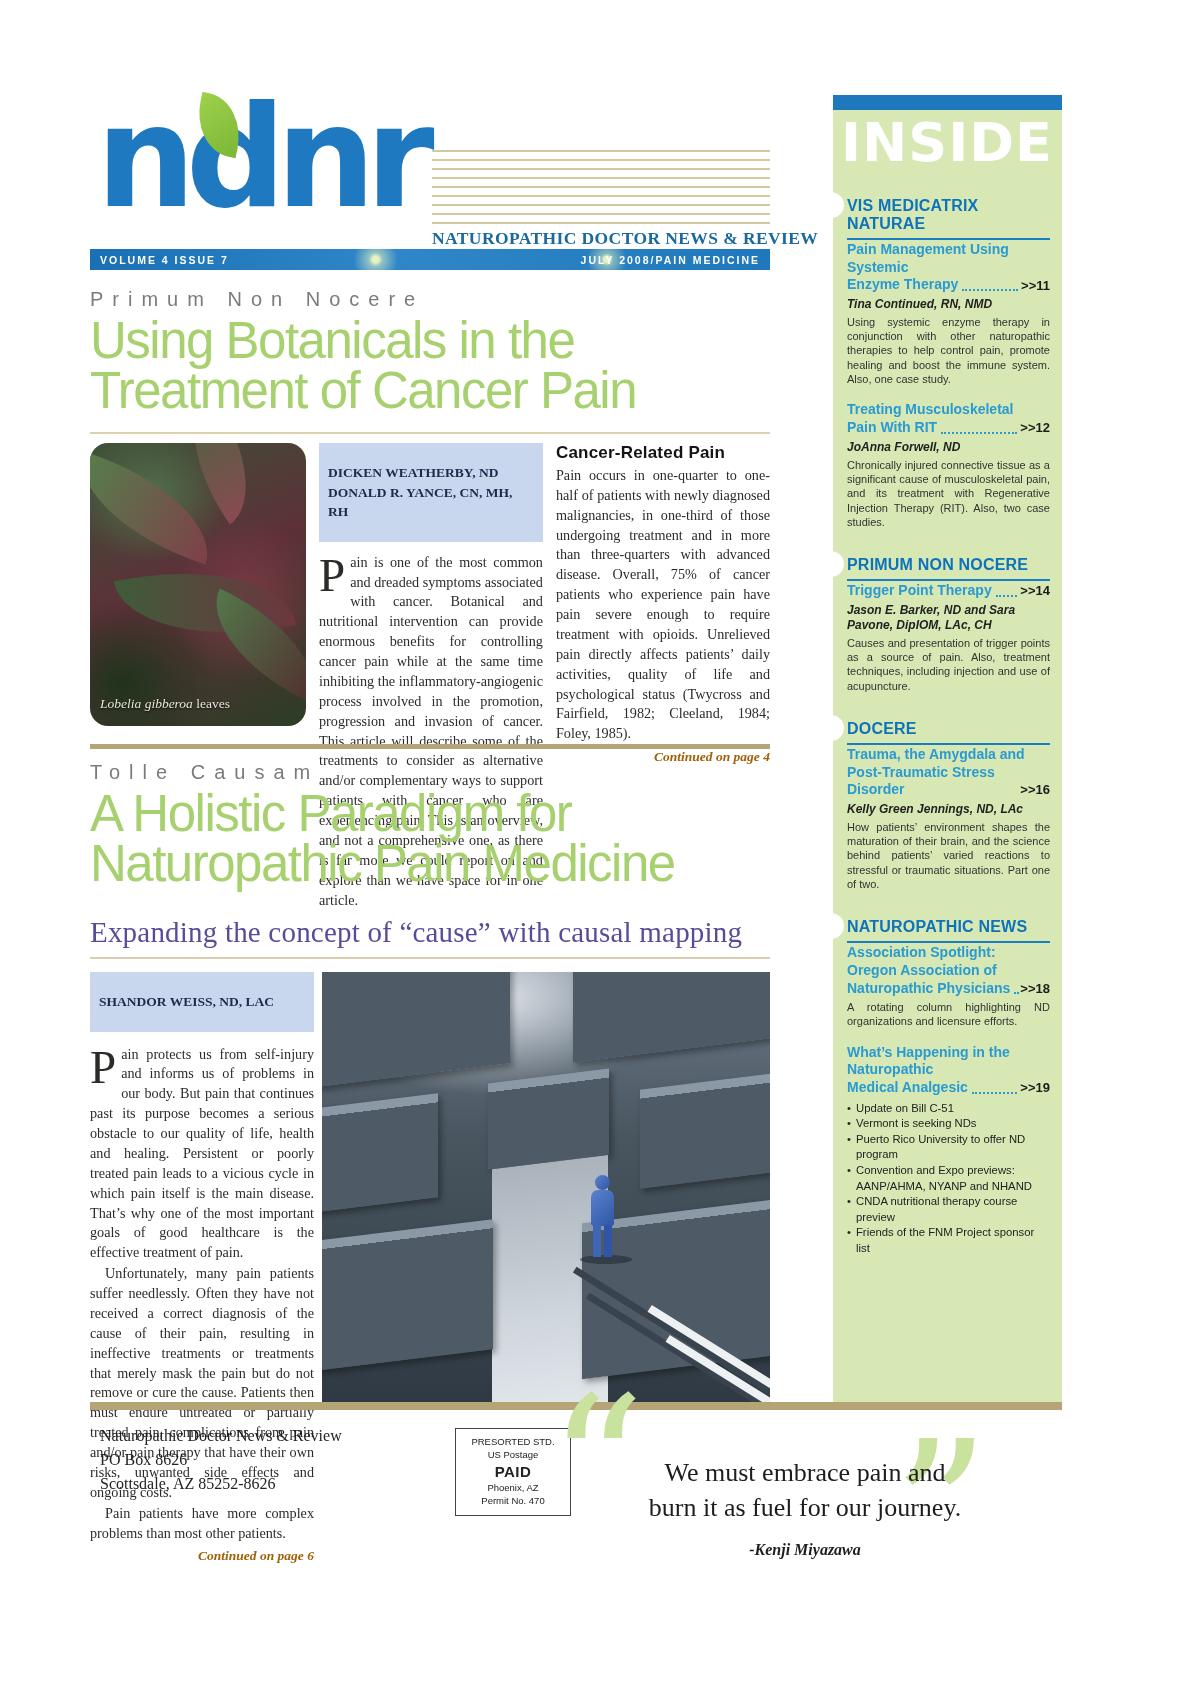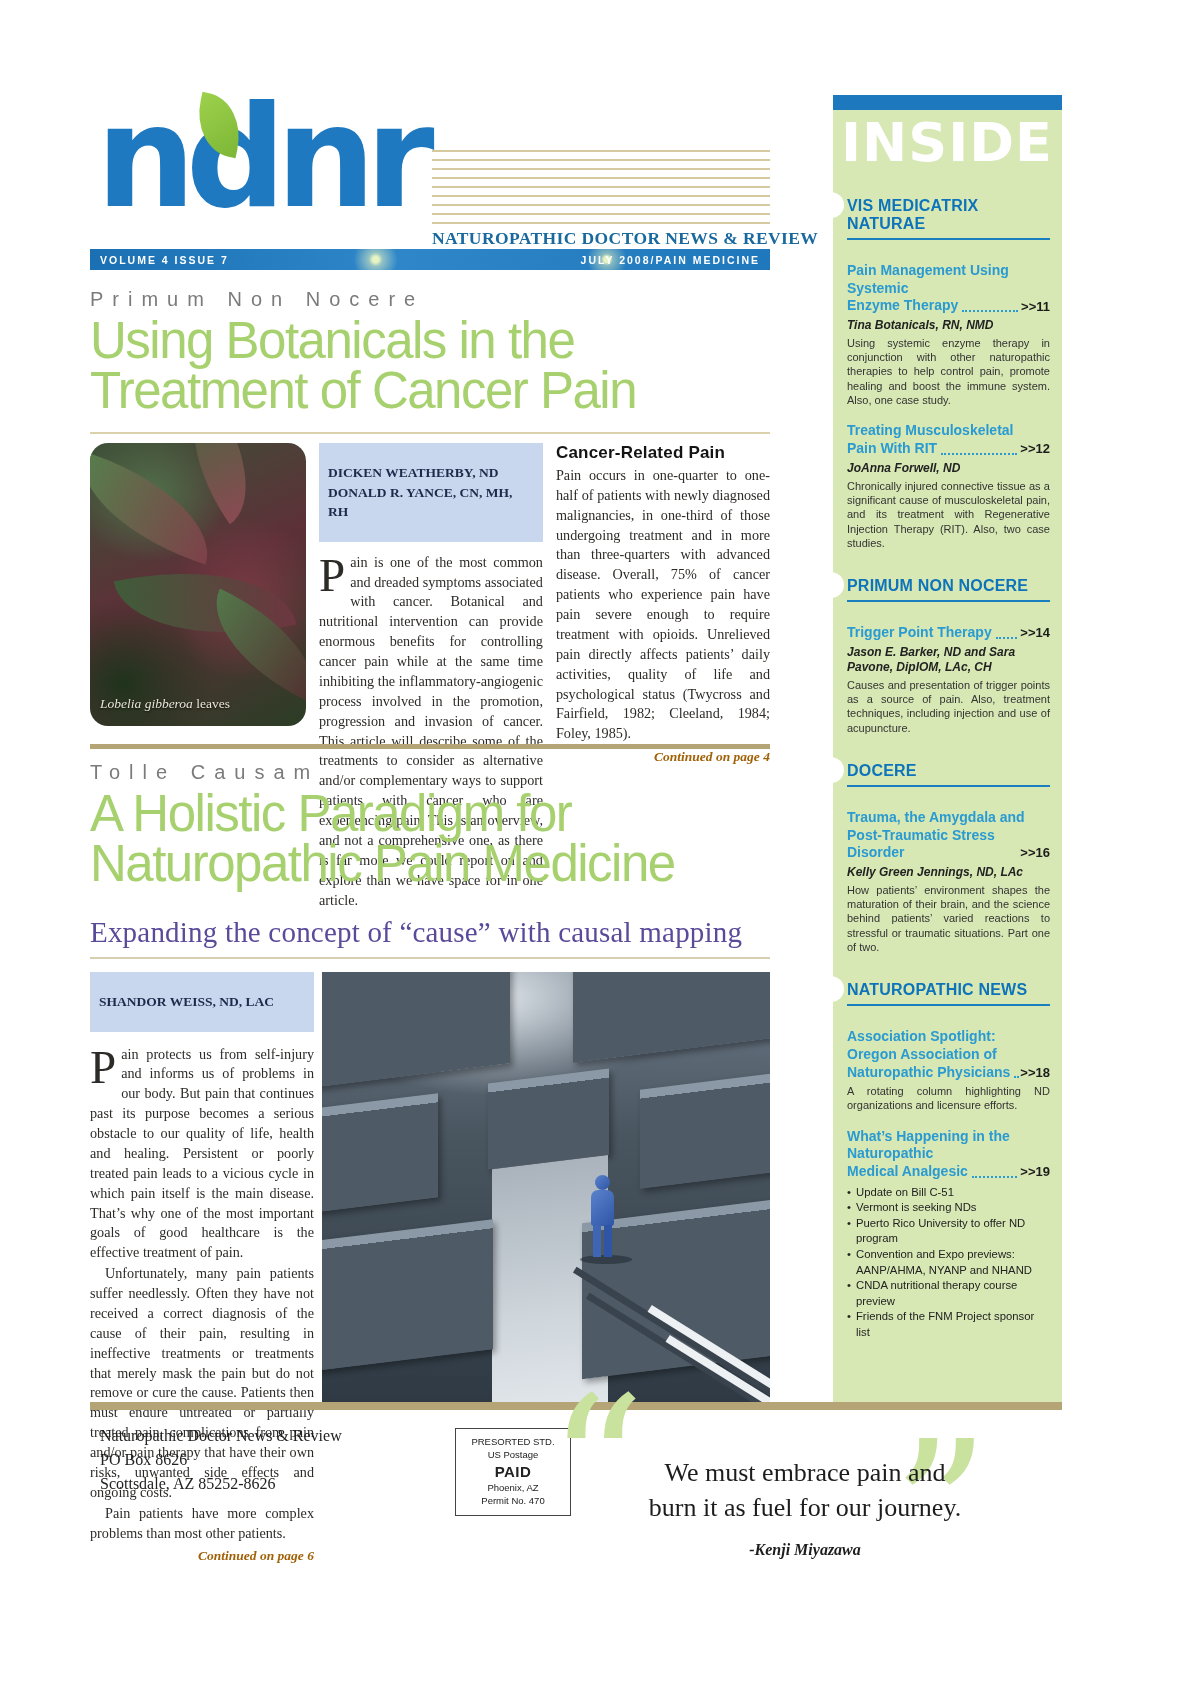--- a/index.html
+++ b/index.html
@@ -145,21 +145,21 @@
     background:#d7e8b4; overflow:hidden;
   }
   .sb-topbar { height:15px; background:#1d78bd; }
   .inside-title {
     font-family:"DejaVu Sans", sans-serif; font-weight:bold; font-size:54px;
     color:#ffffff; letter-spacing:1px; line-height:1; margin:6px 0 14px 8px; white-space:nowrap;
   }
   .sb-section { margin:0 12px 0 14px; }
   .sb-header {
     position:relative; font-size:16px; font-weight:bold; color:#0d73ba; letter-spacing:.2px;
-    padding:3px 0 5px; border-bottom:2px solid #1a7fc0; margin-top:24px; margin-bottom:22px;
+    padding:3px 0 5px; border-bottom:2px solid #1a7fc0; margin-top:24px; margin-bottom:1px;
     font-family:"Liberation Sans", sans-serif;
   }
   .sb-header .notch {
     position:absolute; left:-25px; top:-2px; width:22px; height:26px;
     border-radius:0 13px 13px 0; background:#ffffff;
   }
   .toc-item { margin-bottom:15px; }
   .toc-title { color:#2a9ad2; font-size:14px; line-height:1.26; font-weight:bold; font-family:"Liberation Sans", sans-serif; }
   .leader-row { display:flex; align-items:flex-end; }
   .leader { flex:1; border-bottom:2px dotted #2a9ad2; margin:0 3px 3px 4px; }
@@ -291,21 +291,21 @@
 
     <div class="sb-section">
       <div class="sb-header"><span class="notch"></span><span>VIS MEDICATRIX NATURAE</span></div>
       <div class="toc-item">
         <div class="toc-title">Pain Management Using Systemic</div>
         <div class="toc-title leader-row">
           <span>Enzyme Therapy</span>
           <span class="leader"></span>
           <span class="pagenum">&gt;&gt;11</span>
         </div>
-        <div class="toc-author">Tina Botanicals, RN, NMD</div>
+        <div class="toc-author">Tina Continued, RN, NMD</div>
         <div class="toc-desc">Using systemic enzyme therapy in conjunction with other naturopathic therapies to help control pain, promote healing and boost the immune system. Also, one case study.</div>
       </div>
       <div class="toc-item">
         <div class="toc-title">Treating Musculoskeletal</div>
         <div class="toc-title leader-row">
           <span>Pain With RIT</span>
           <span class="leader"></span>
           <span class="pagenum">&gt;&gt;12</span>
         </div>
         <div class="toc-author">JoAnna Forwell, ND</div>

